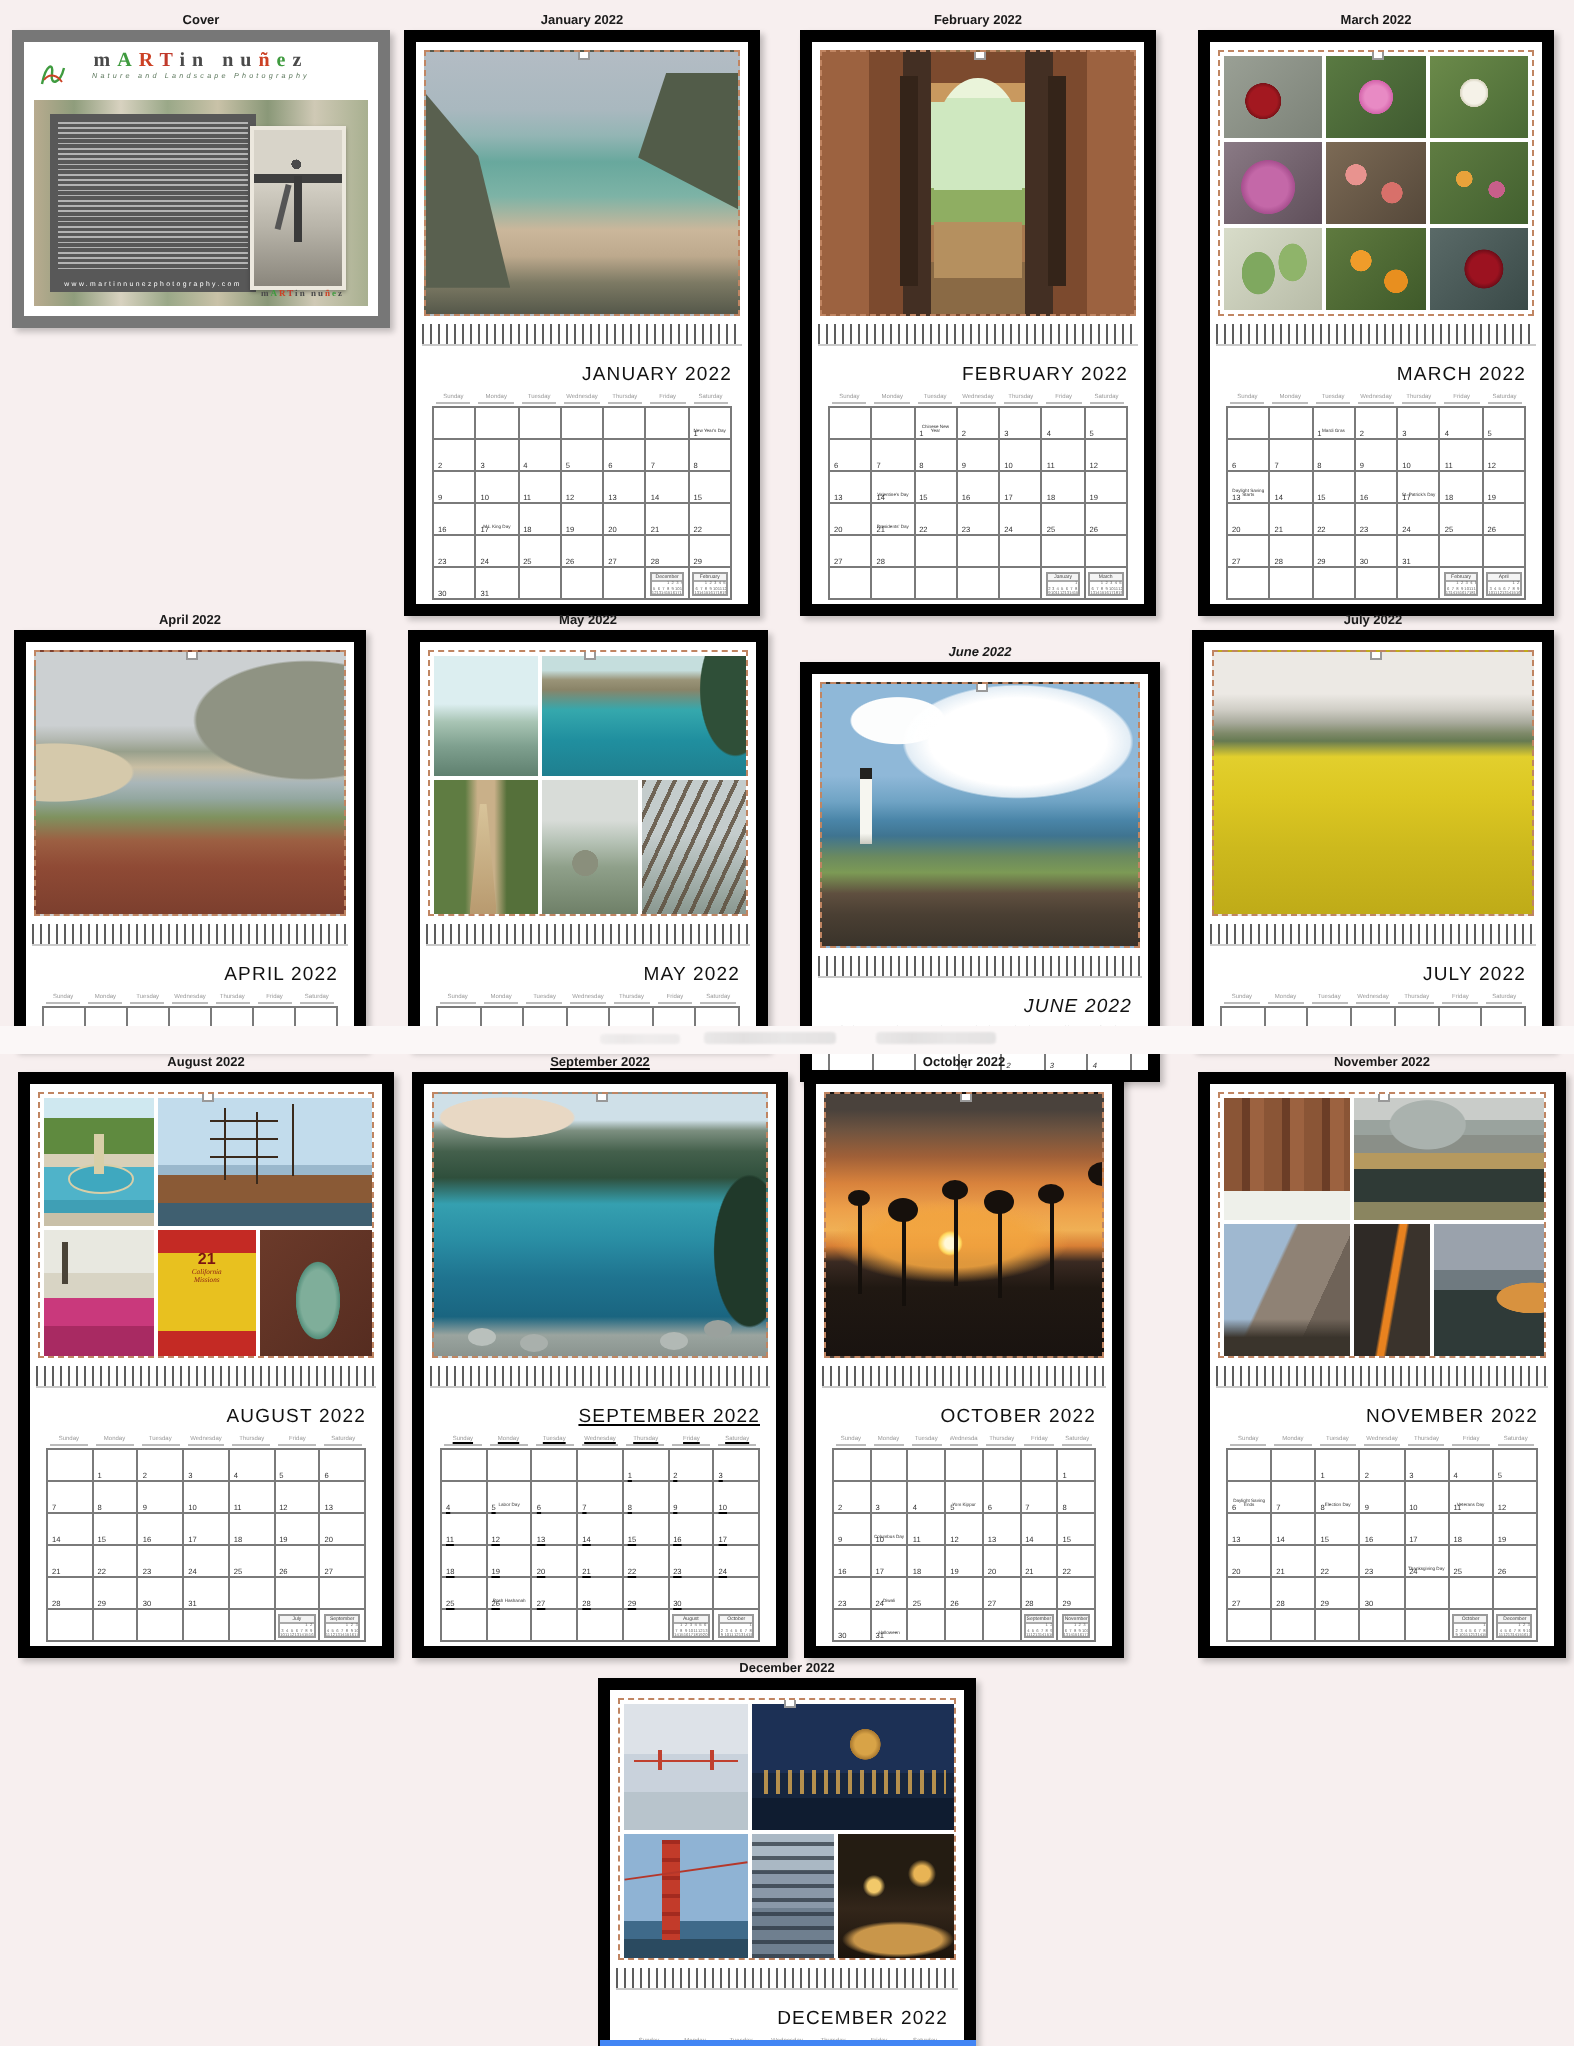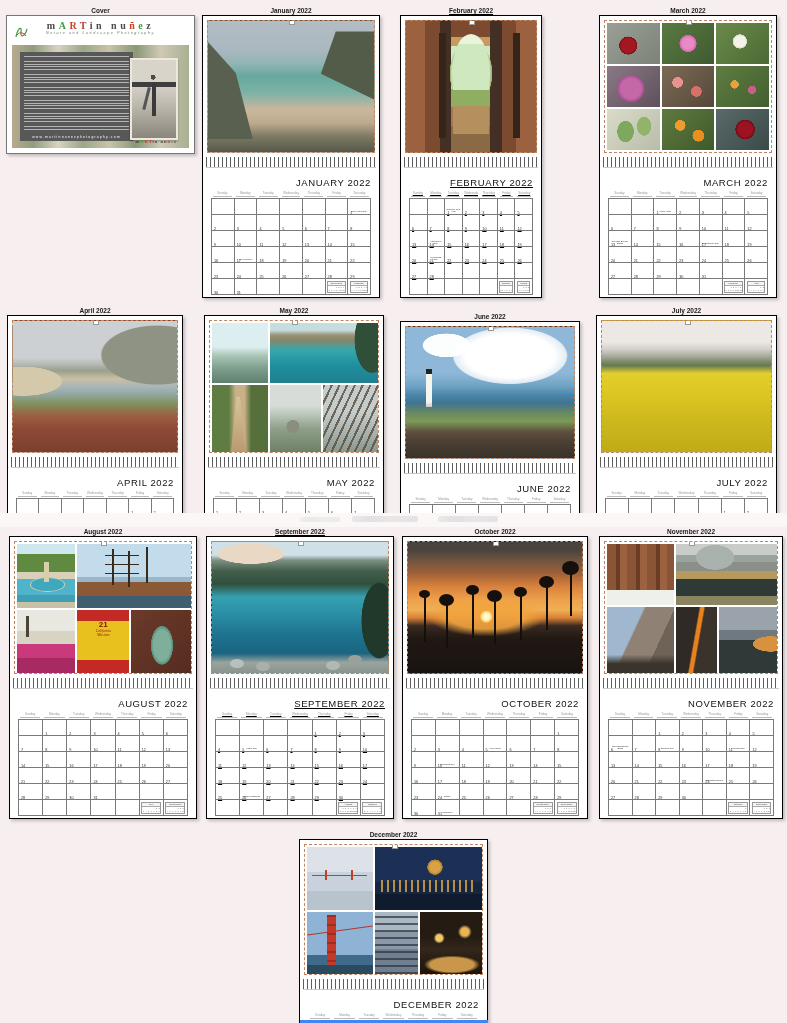--- a/index.html
+++ b/index.html
@@ -3,38 +3,38 @@
 <meta charset="utf-8">
 <style>
   html,body{margin:0;padding:0;}
   body{
     width:787px;height:1023px;position:relative;overflow:hidden;
     background:#f7efef;
     font-family:"Liberation Sans", sans-serif;
   }
   .slot{position:absolute;}
   .plabel{text-align:center;font-size:6.5px;font-weight:bold;color:#1a1a1a;height:9px;line-height:9px;}
-  .sheet{background:#fff;border:1px solid #000000;box-shadow:2px 2px 3px rgba(0,0,0,.22);position:relative;overflow:hidden;}
+  .sheet{background:#fff;border:6px solid #000000;box-shadow:2px 2px 3px rgba(0,0,0,.22);position:relative;overflow:hidden;}
   .h-full{height:281px;}
   .h-cut{height:198px;}
   .h-dec{height:183px;}
 
   
   #slot-cover{left:6px;top:6px;width:189px;}
   #slot-cover .sheet{height:137px;border-color:#777;}
   #slot-january{left:202px;top:6px;width:178px;}
-  #slot-february{left:400px;top:6px;width:142px;text-decoration:underline;}
+  #slot-february{left:400px;top:6px;width:178px;}
   #slot-march{left:599px;top:6px;width:178px;}
   #slot-april{left:7px;top:306px;width:176px;}
   #slot-may{left:204px;top:306px;width:180px;}
-  #slot-june{left:400px;top:312px;width:180px;}
+  #slot-june{left:400px;top:322px;width:180px;font-style:italic;}
   #slot-july{left:596px;top:306px;width:181px;}
   #slot-august{left:9px;top:527px;width:188px;}
   #slot-september{left:206px;top:527px;width:188px;text-decoration:underline;}
-  #slot-october{left:402px;top:527px;width:186px;}
+  #slot-october{left:402px;top:527px;width:160px;}
   #slot-november{left:599px;top:527px;width:184px;}
   #slot-december{left:299px;top:830px;width:189px;}
 
   
   .photo{margin:4px;height:133px;border:1px dashed #c08562;box-sizing:border-box;position:relative;overflow:hidden;background:#ddd;}
   .h-dec .photo{height:131px;}
   .dot{position:absolute;top:-1px;left:50%;margin-left:-2px;width:4px;height:3px;background:#fff;border:0.5px solid #999;z-index:5;}
 
   
   .spiral{height:10px;margin:0 3px;

